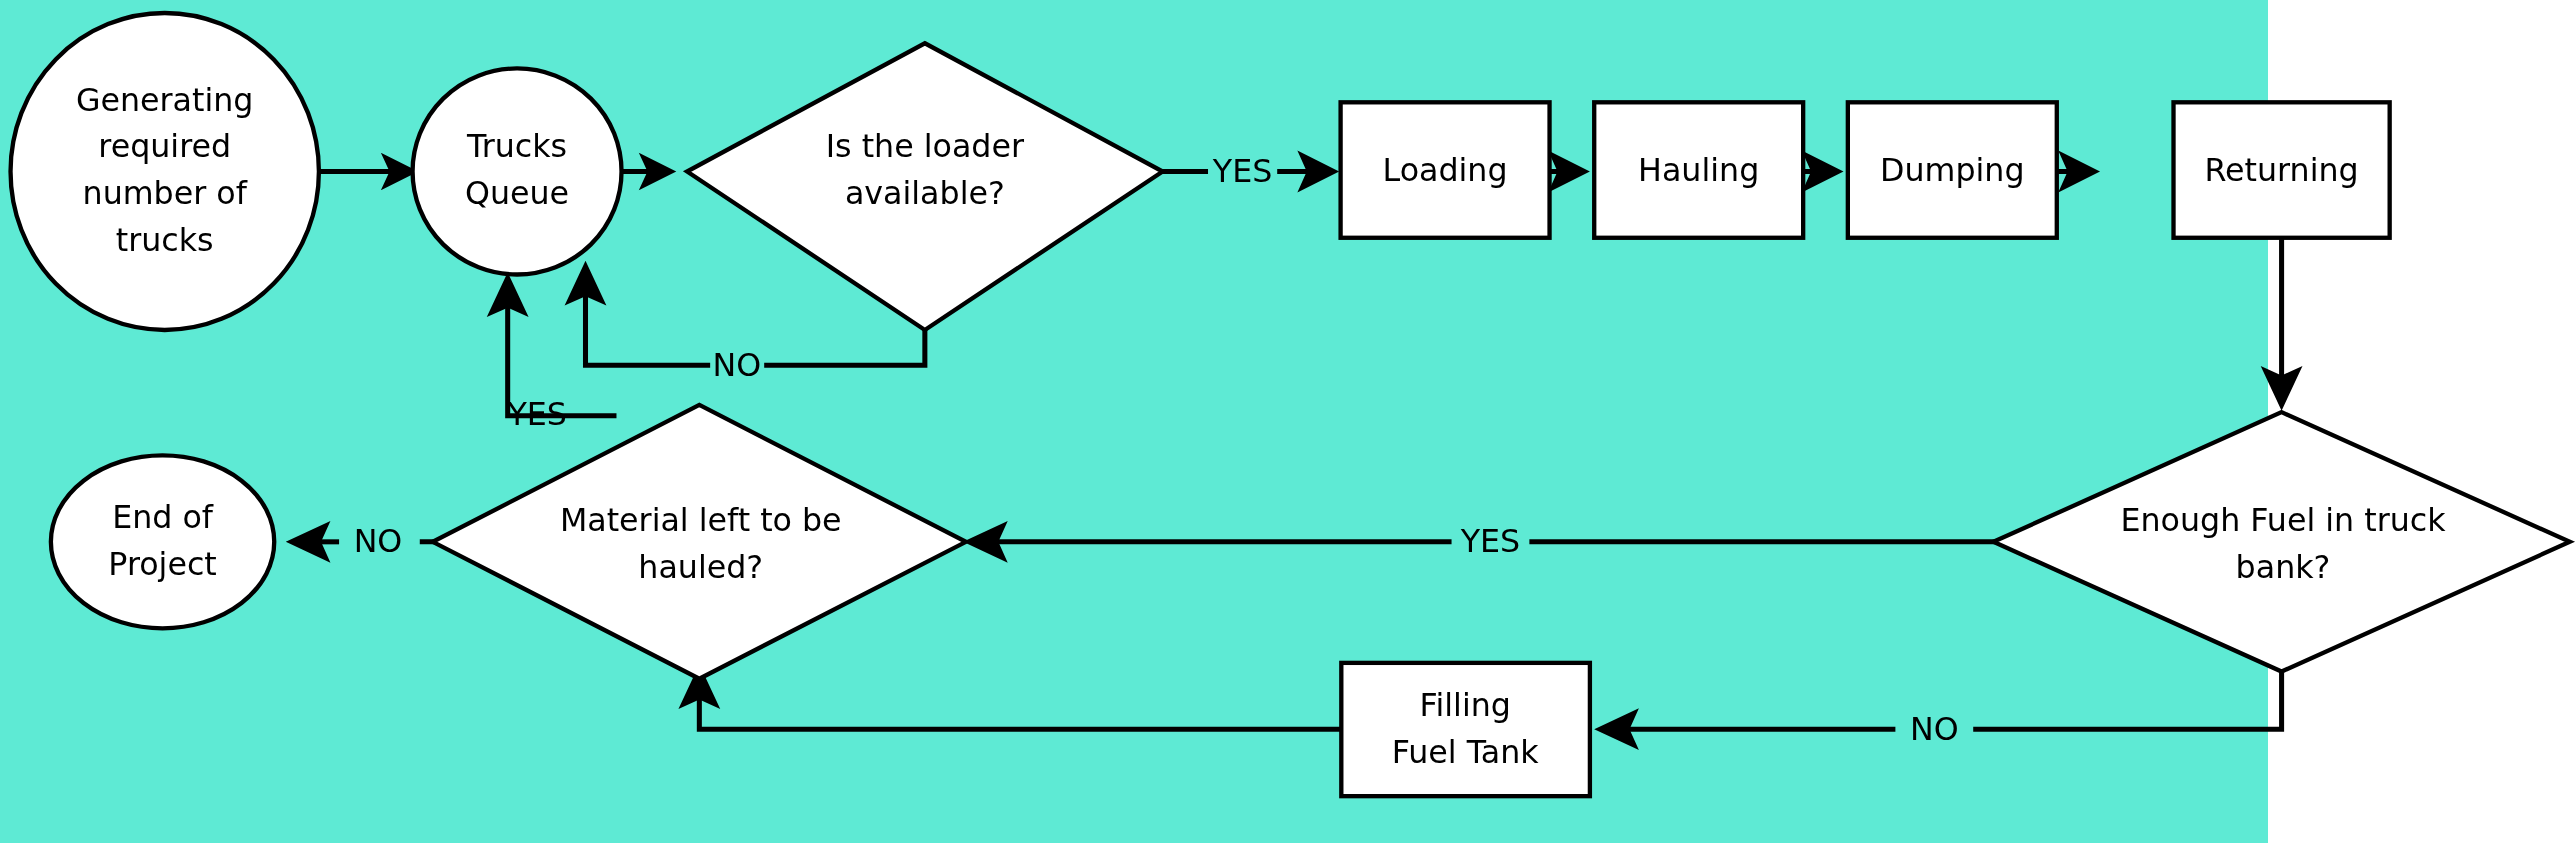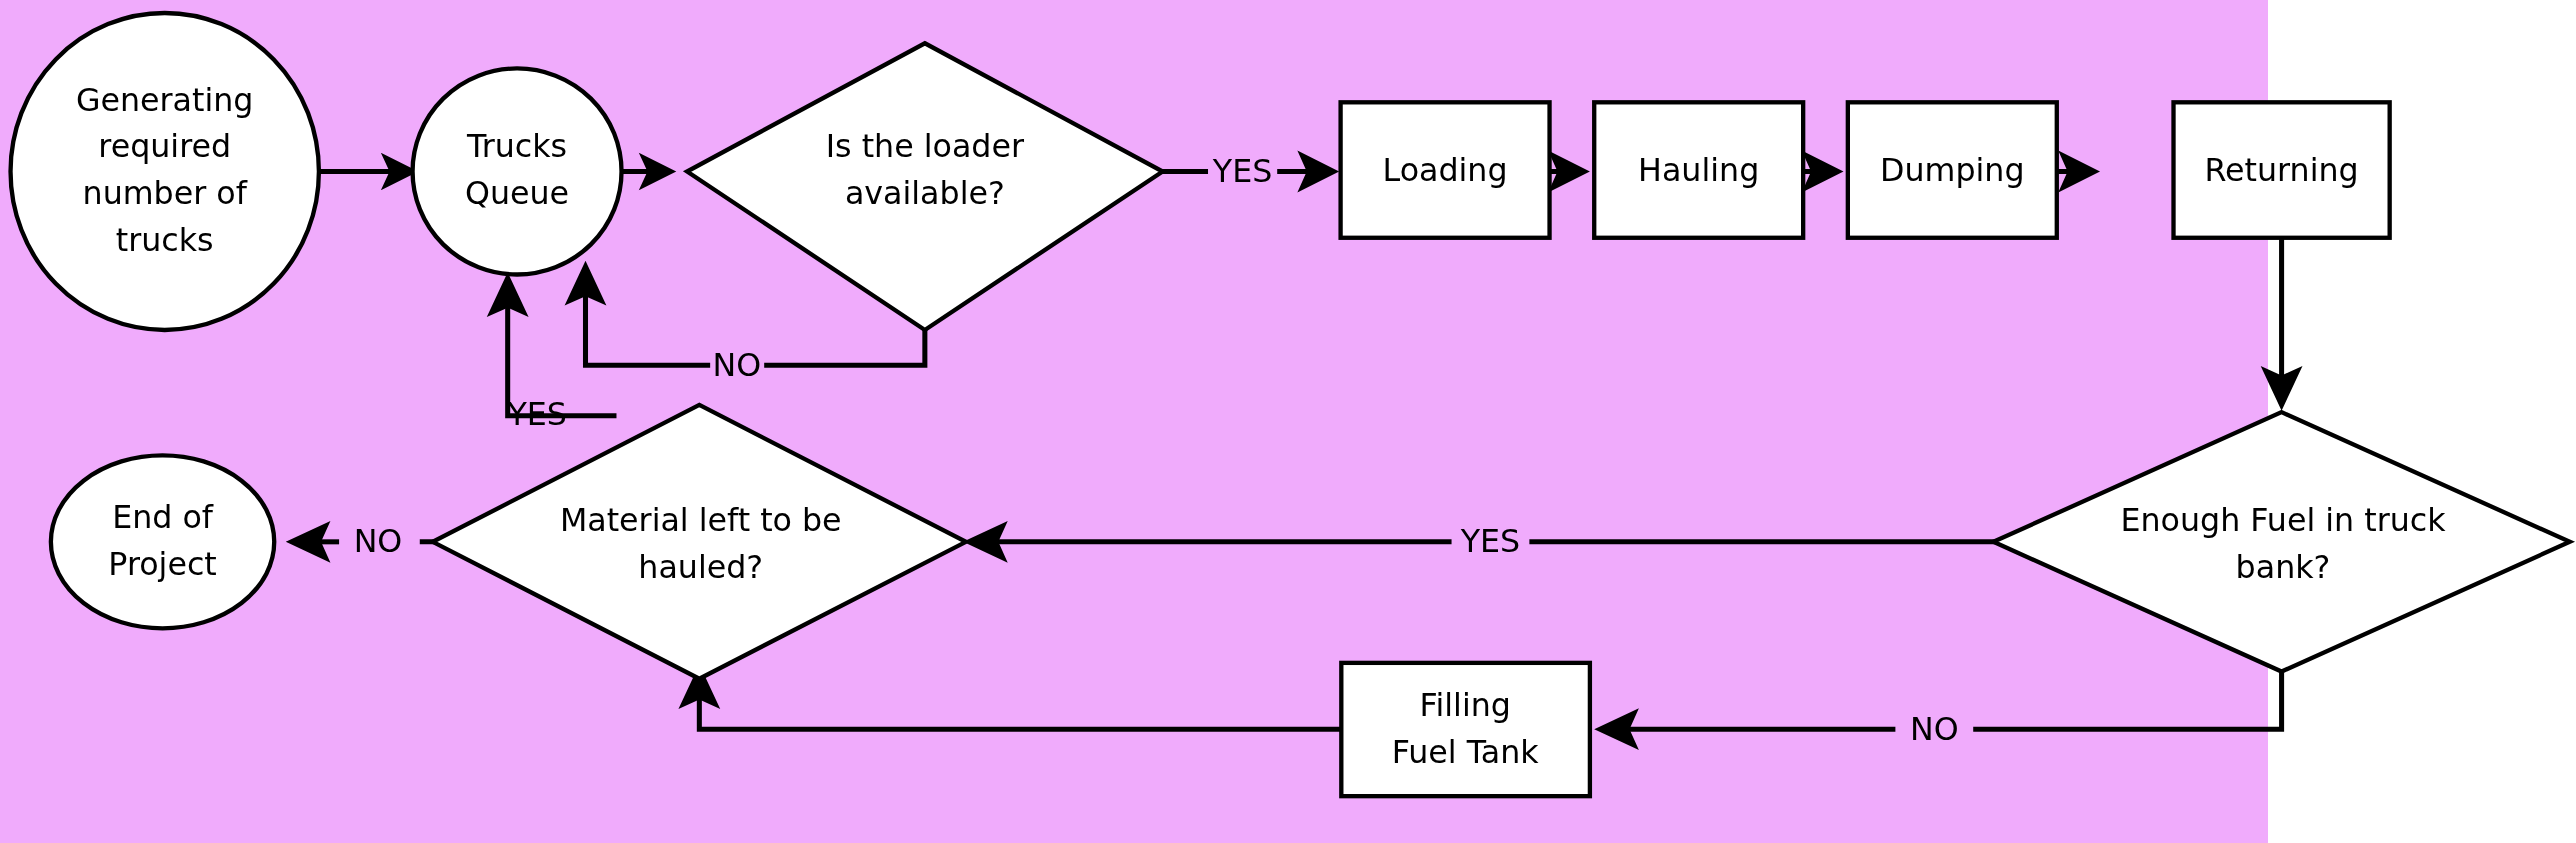--- a/index.html
+++ b/index.html
@@ -4,21 +4,21 @@
 <style>
   html, body {
     margin: 0;
     padding: 0;
     background: #ffffff;
   }
   #canvas {
     position: relative;
     width: 2268px;
     height: 843px;
-    background: #f0abfc;
+    background: #5eead4;
     font-family: "DejaVu Sans", sans-serif;
   }
   svg.flow {
     position: absolute;
     left: 0;
     top: 0;
     width: 2576px;
     height: 843px;
     display: block;
   }

